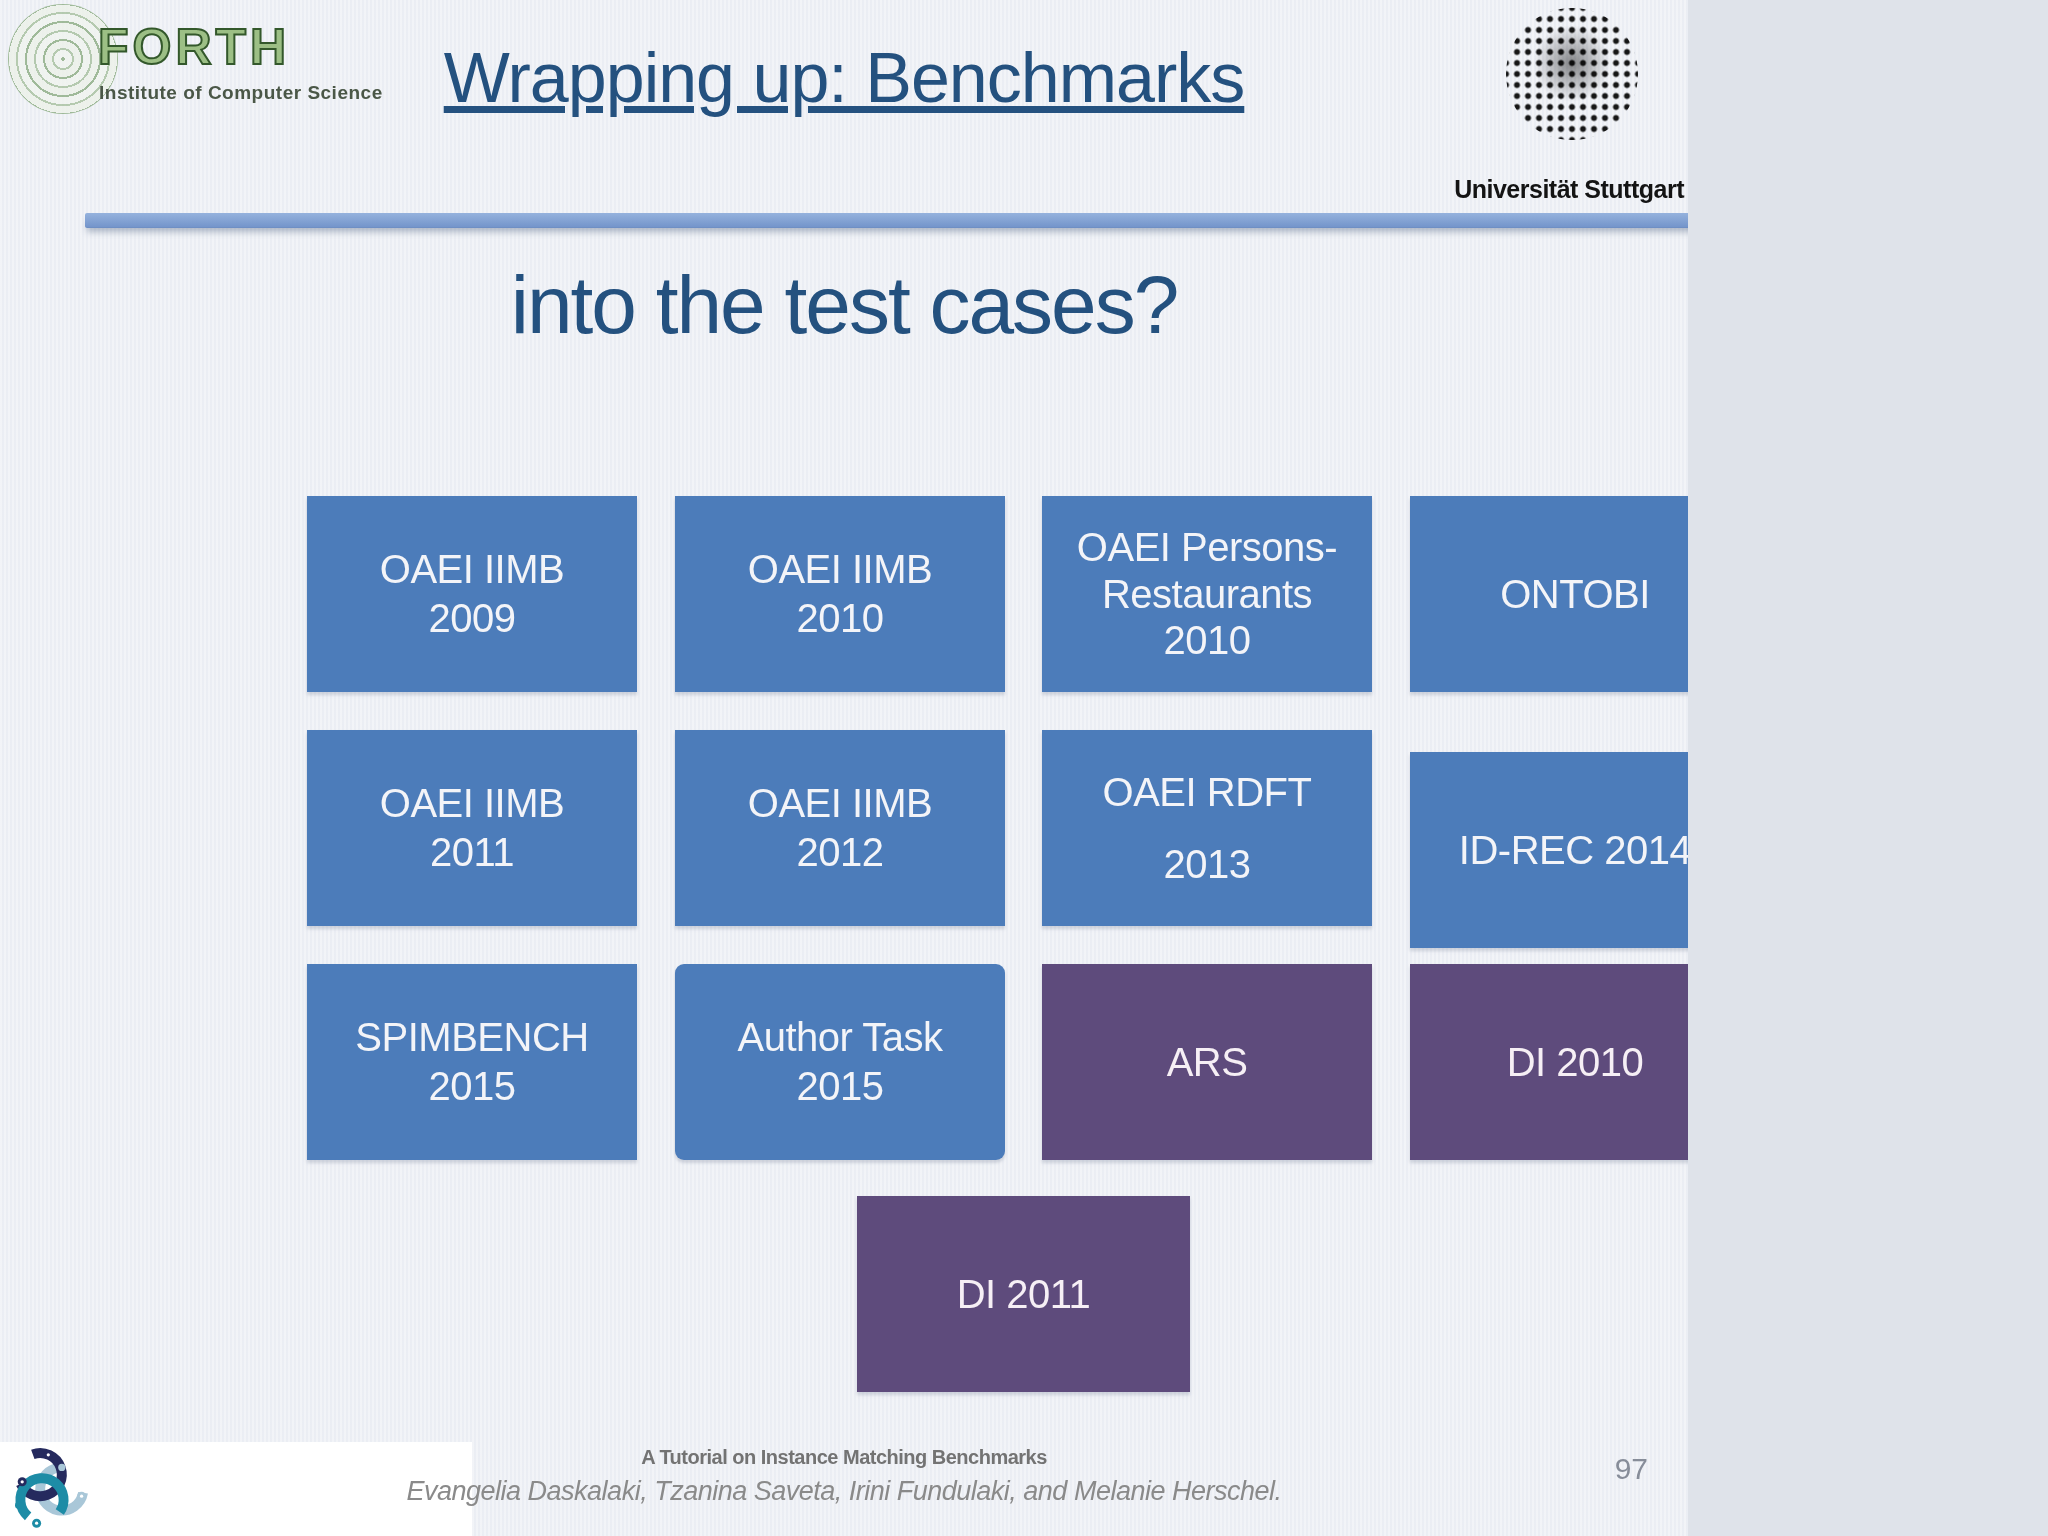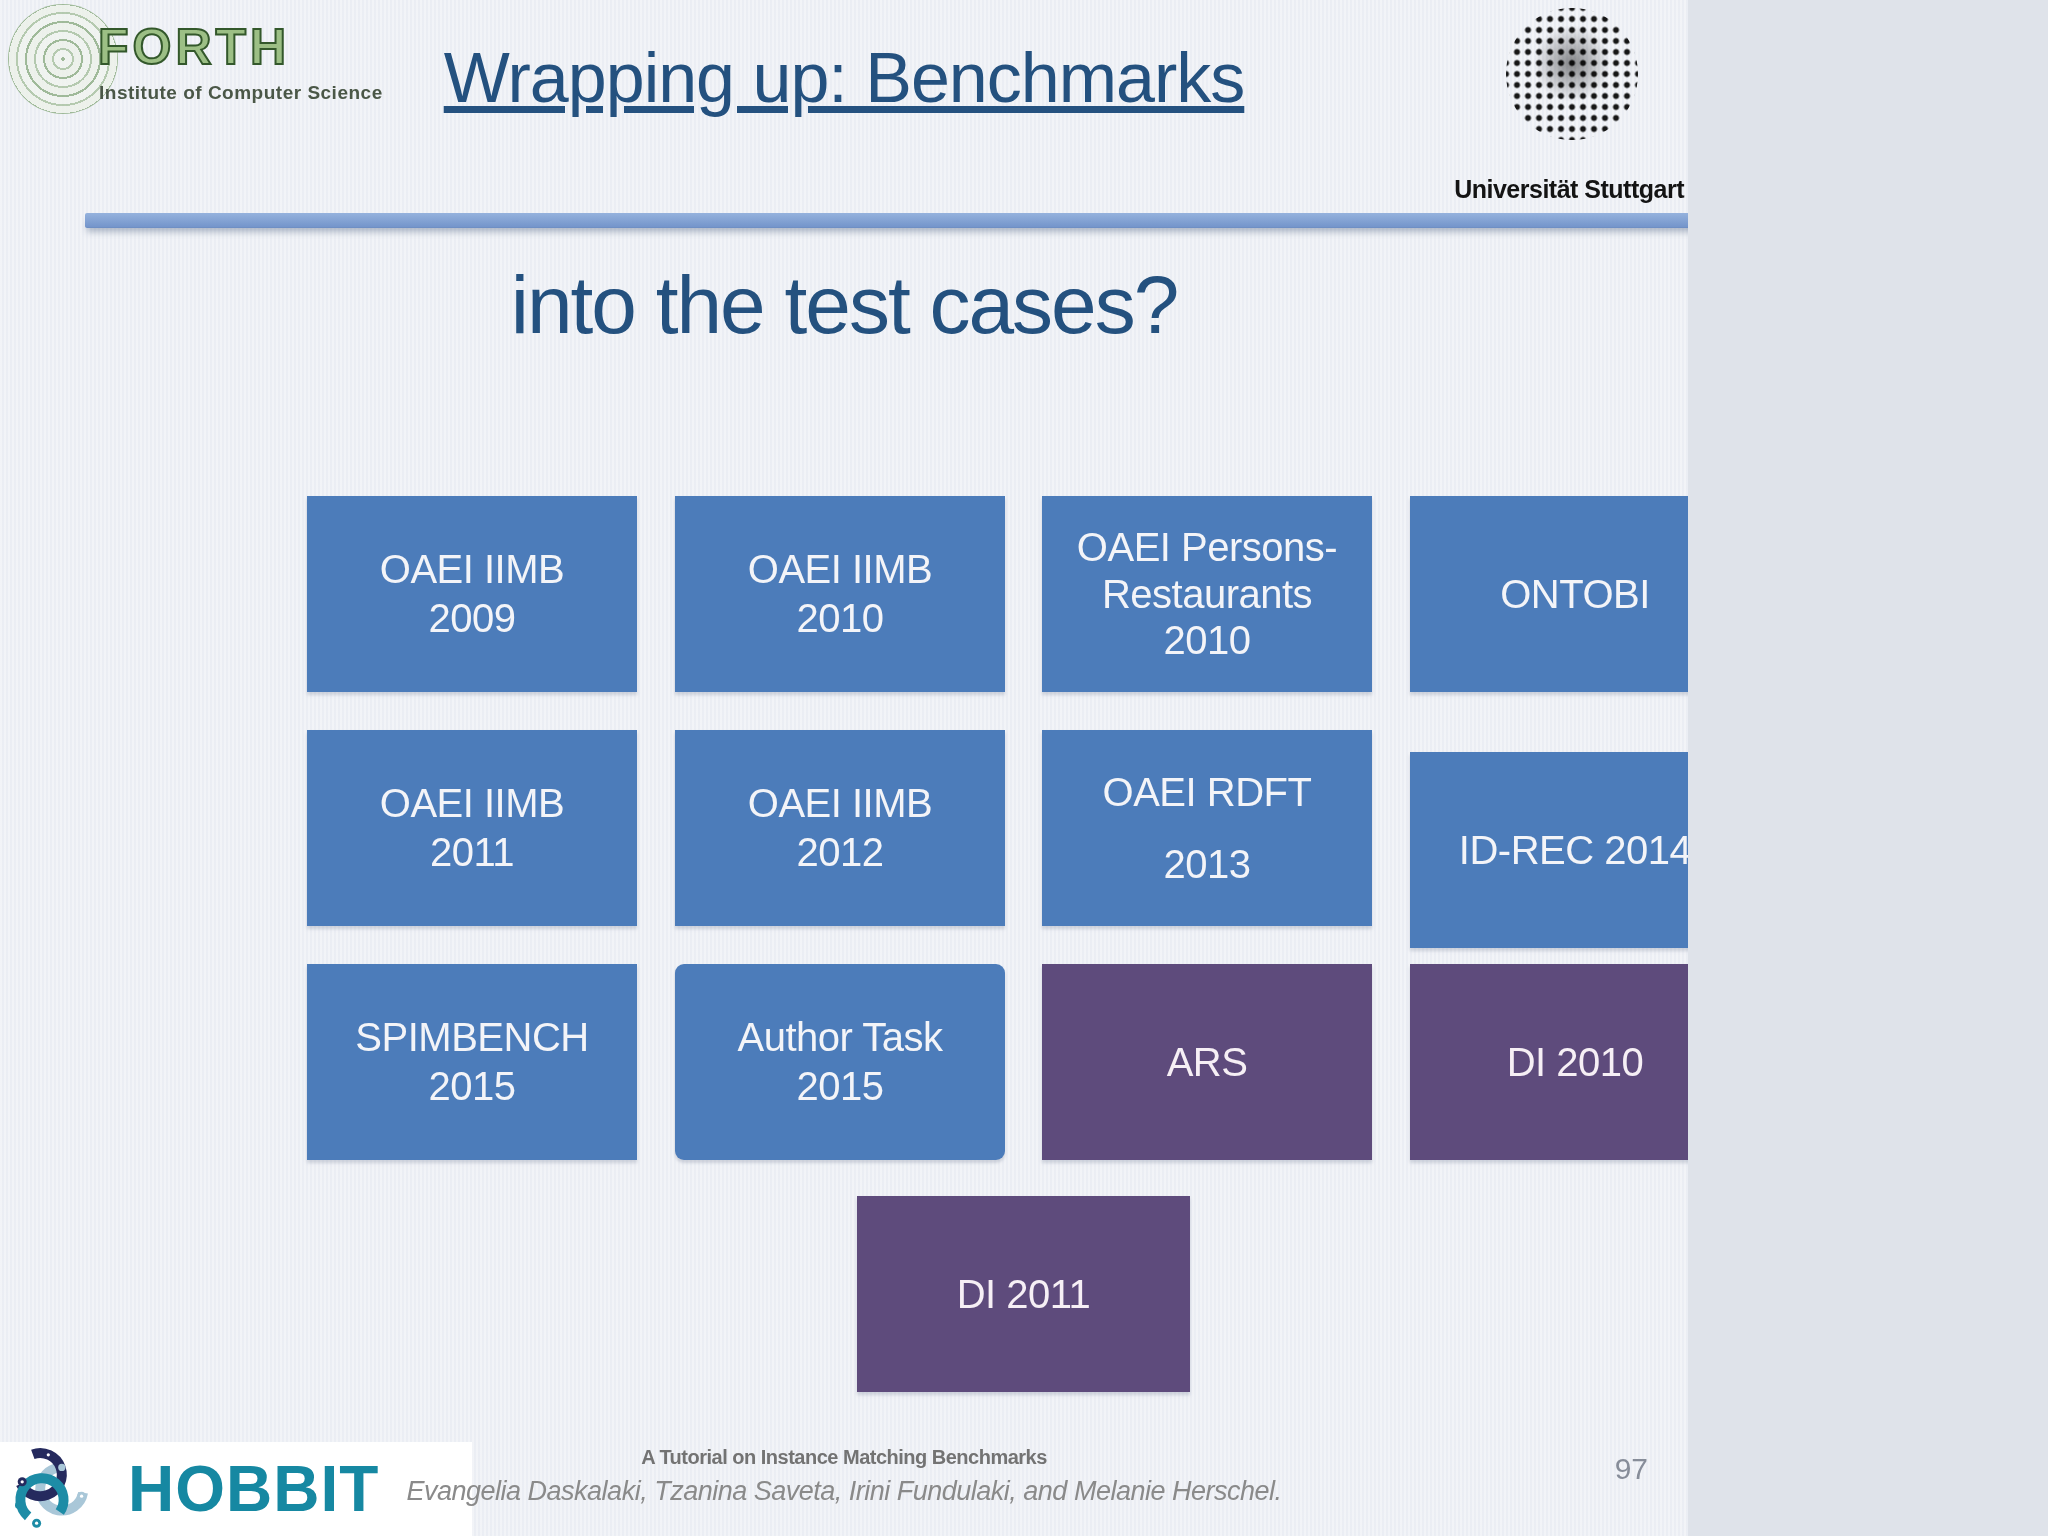--- a/index.html
+++ b/index.html
@@ -162,21 +162,20 @@
         <circle cx="18" cy="42" r="1.8" fill="#fff"></circle>
       <circle cx="47" cy="12" r="5" fill="#252a5e"></circle>
         <circle cx="47" cy="12" r="1.8" fill="#fff"></circle>
       <circle cx="84" cy="58" r="5" fill="#a9c7d8"></circle>
         <circle cx="84" cy="58" r="1.8" fill="#fff"></circle>
       <circle cx="62" cy="26" r="4" fill="#a9c7d8"></circle>
       <circle cx="34" cy="88" r="5" fill="#1d8ca6"></circle>
         <circle cx="34" cy="88" r="1.8" fill="#fff"></circle>
       <circle cx="14" cy="68" r="4" fill="#1d8ca6"></circle>
     </svg>
-    <div class="hobbit-label">HOBBIT</div>
   </div>
 
   <div class="footer-center">
     <p class="footer-line1">A Tutorial on Instance Matching Benchmarks</p>
     <p class="footer-line2">Evangelia Daskalaki, Tzanina Saveta, Irini Fundulaki, and Melanie Herschel.</p>
   </div>
 
   <div class="page-number">97</div>
 
 </div>

